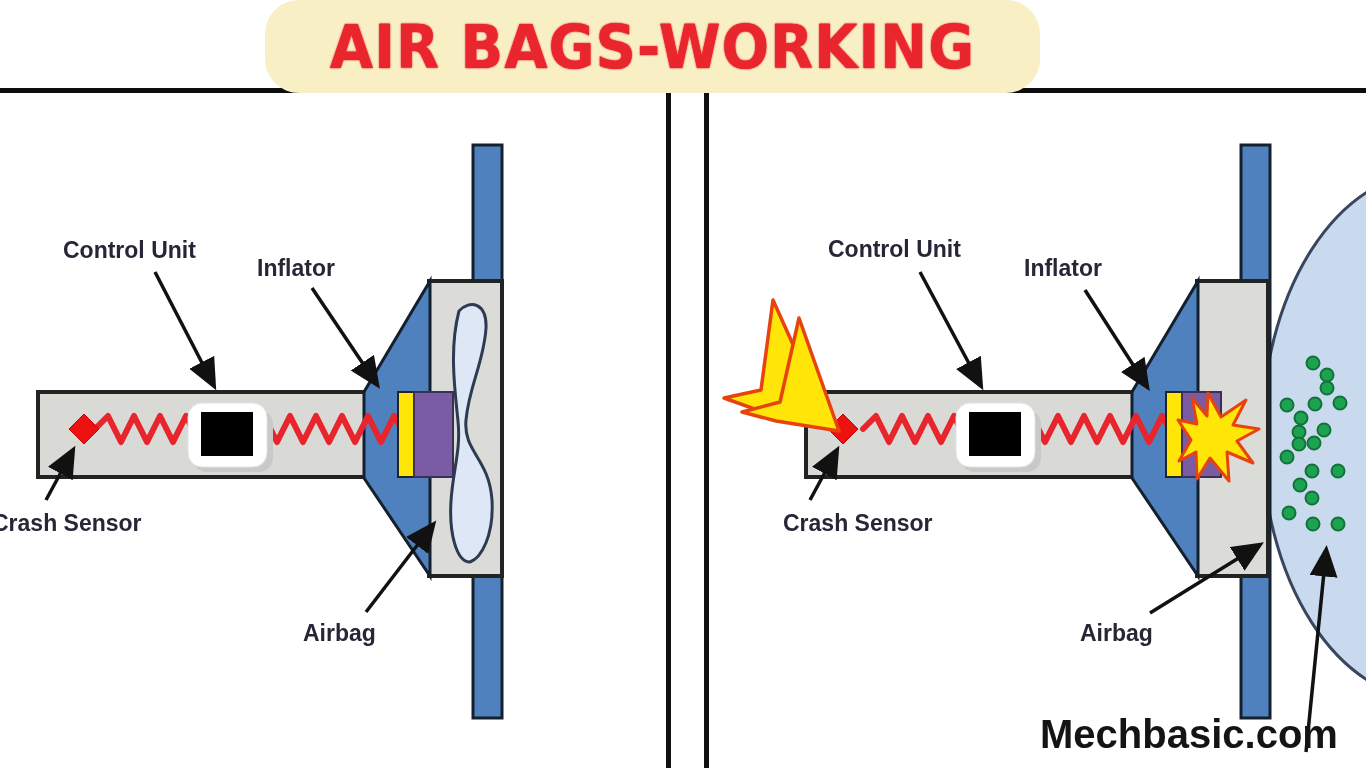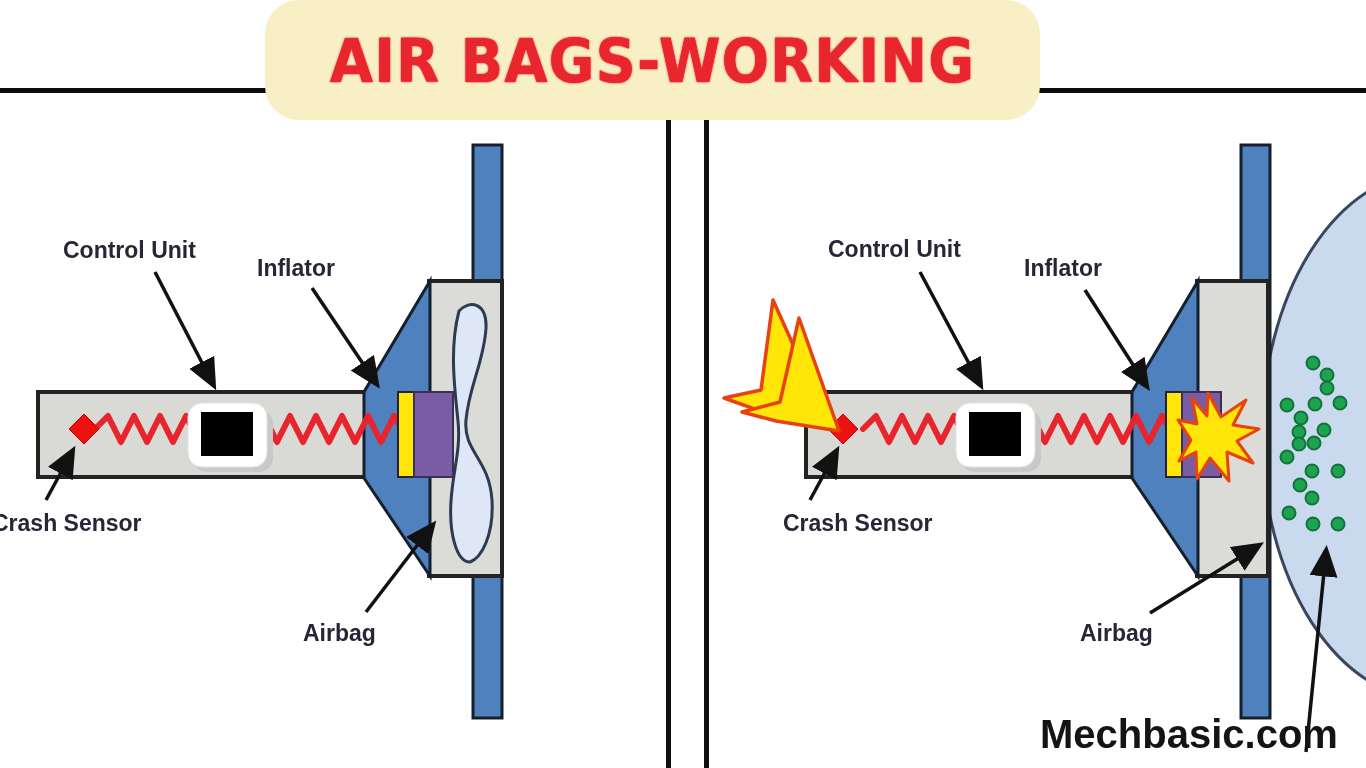--- a/index.html
+++ b/index.html
@@ -4,21 +4,21 @@
 <style>
   html,body{margin:0;padding:0;}
   body{
     width:1366px;height:768px;position:relative;overflow:hidden;
     background:#ffffff;font-family:"Liberation Sans",sans-serif;
   }
   
   .top-rule{position:absolute;left:0;top:88px;width:1366px;height:5px;background:#0d0d0d;z-index:1;}
   
   .banner{
-    position:absolute;left:265px;top:0;width:775px;height:120px;
+    position:absolute;left:265px;top:0;width:775px;height:93px;
     background:#f8efc5;border-radius:34px;z-index:2;
     display:flex;align-items:center;justify-content:center;
   }
   .banner-title{
     color:#e9262e;font-weight:900;font-size:56px;letter-spacing:1px;
     font-family:"DejaVu Sans","Liberation Sans",sans-serif;
     transform:scaleY(1.08);text-shadow:0 0 1px #e9262e,0 0 2px #e9262e;
     white-space:nowrap;
   }
   

